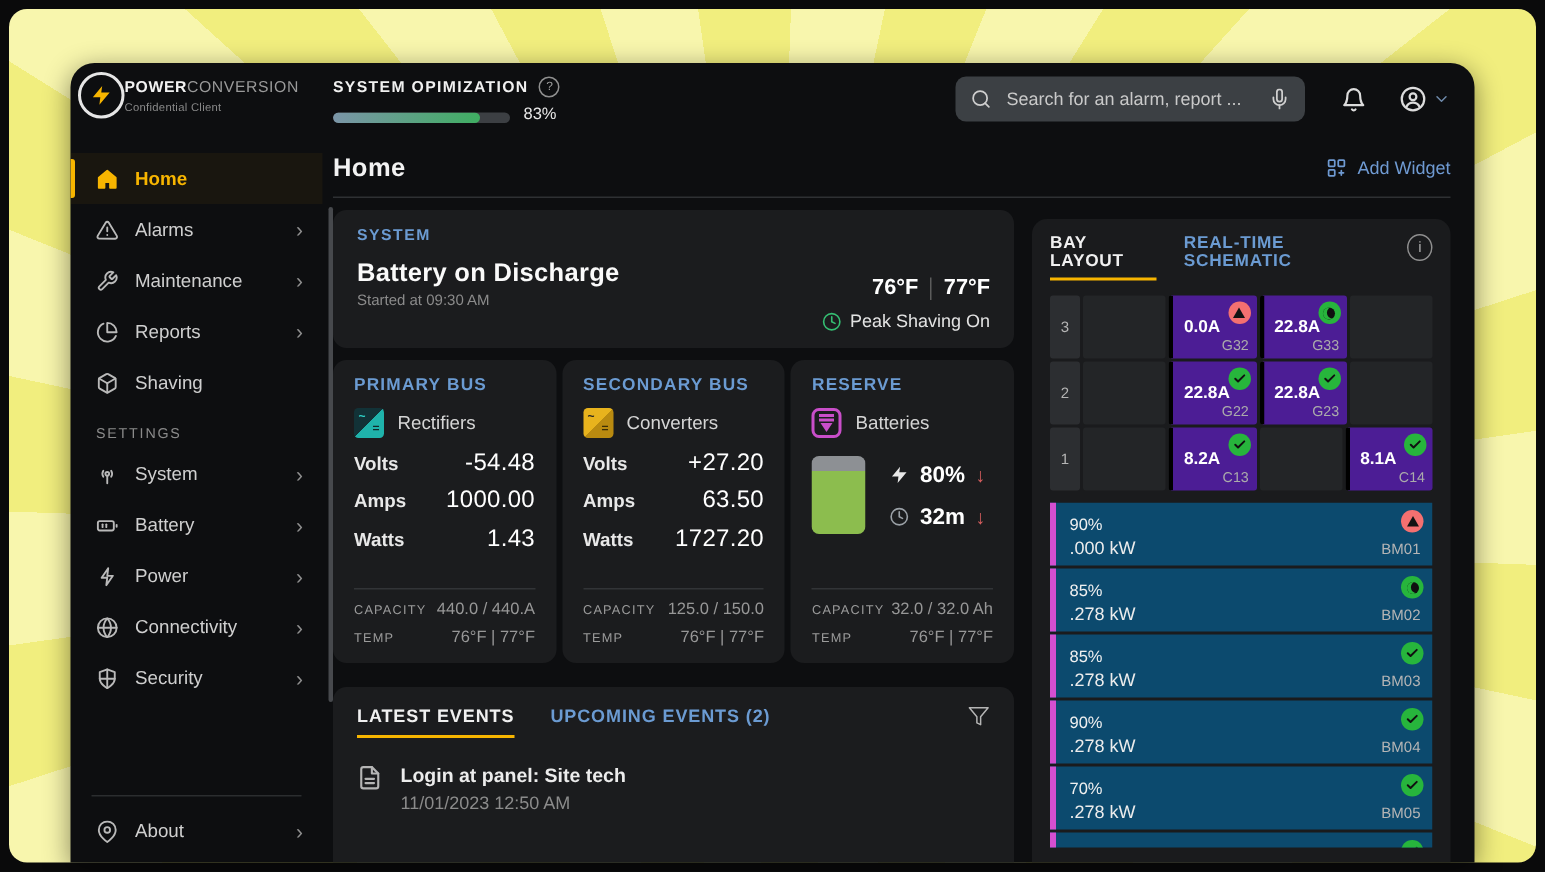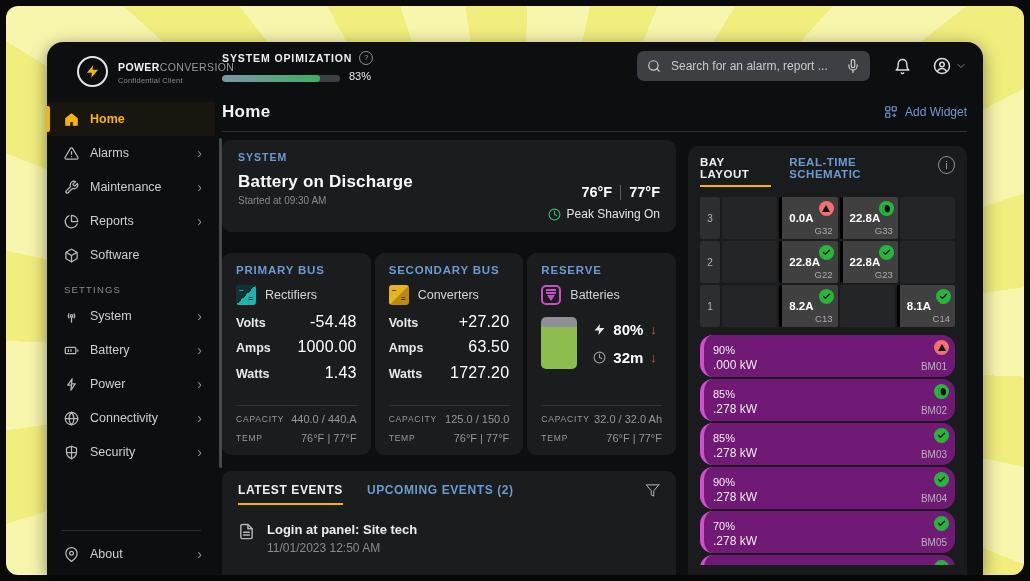--- a/index.html
+++ b/index.html
@@ -6,21 +6,21 @@
   body{width:1030px;height:581px;background:#0a0a0b;position:relative;overflow:hidden;
        font-family:"Liberation Sans",sans-serif;border-radius:14px}
   .sunburst{position:absolute;inset:6px;border-radius:12px;
     background:repeating-conic-gradient(from -8deg at 50% 62%, #f1ee7e 0deg 10deg, #f8f6ad 10deg 20deg)}
   .window{position:absolute;left:47px;top:42px;width:936px;bottom:6px;background:#0d0e10;
     border-radius:16px 16px 0 0;display:flex;overflow:hidden;box-shadow:0 4px 18px rgba(0,0,0,.45)}
   svg.i{fill:none;stroke:currentColor;stroke-width:2;stroke-linecap:round;stroke-linejoin:round;display:block}
 
   
   .sidebar{width:168px;flex:none;display:flex;flex-direction:column;position:relative}
-  .logo-row{height:46px;display:flex;align-items:center;gap:10px;padding:6px 0 0 30px;flex:none}
+  .logo-row{height:46px;display:flex;align-items:flex-start;gap:0;padding:6px 0 0 5px;flex:none}
   .logo-badge{width:27px;height:27px;border-radius:50%;border:2px solid #e6e6e6;display:flex;
     align-items:center;justify-content:center;flex:none}
   .logo-badge svg{width:15px;height:15px;color:#f7b500}
   .brand b{color:#f2f2f2;font-size:10.5px;letter-spacing:.4px}
   .brand span{color:#9a9a9a;font-size:10.5px;letter-spacing:.4px}
   .brand .sub{display:block;color:#8a8a8a;font-size:7.5px;margin-top:1px;letter-spacing:.2px}
   .nav{display:flex;flex-direction:column;flex:1;margin-top:8px;min-height:0}
   .nav-item{height:34px;flex:none;display:flex;align-items:center;gap:11px;padding:0 13px 0 17px;
     color:#cfcfcf;font-size:12.5px;cursor:pointer;position:relative}
   .nav-item svg{width:15px;height:15px;color:#b9b9b9;flex:none}
@@ -73,21 +73,21 @@
   .sc-label{color:#6b9bd2;font-size:10.5px;font-weight:bold;letter-spacing:1px}
   .sc-title{color:#fafafa;font-size:17px;font-weight:bold;margin-top:9px;letter-spacing:.2px}
   .sc-sub{color:#8b8b8b;font-size:10px;margin-top:3px}
   .sc-right{display:flex;flex-direction:column;align-items:flex-end;justify-content:flex-end;gap:7px}
   .temp-pair{display:flex;align-items:center;gap:8px;color:#fff;font-size:14.5px;font-weight:bold}
   .tsep{width:1px;height:15px;background:#5c5c5c}
   .peak-row{display:flex;align-items:center;gap:6px;color:#e3e3e3;font-size:12px}
   .peak-row svg{width:13px;height:13px;color:#35bd72}
 
   
-  .bus-row{display:grid;grid-template-columns:1fr 1fr 1fr;gap:4px;height:202px;flex:none;margin-top:21px}
+  .bus-row{display:grid;grid-template-columns:1fr 1fr 1fr;gap:4px;height:202px;flex:none;margin-top:8px}
   .bus-card{padding:11px 14px;box-sizing:border-box;display:flex;flex-direction:column;min-width:0}
   .bus-heading{color:#6b9bd2;font-size:11.5px;font-weight:bold;letter-spacing:.8px}
   .device-row{display:flex;align-items:center;gap:9px;margin-top:9px;color:#d5d5d5;font-size:12.5px}
   .dev-icon{width:20px;height:20px;border-radius:3px;flex:none;position:relative;overflow:hidden}
   .dev-rect{background:linear-gradient(135deg,#123237 50%,#1fb3ab 50%)}
   .dev-conv{background:linear-gradient(135deg,#e8b31d 50%,#b98a10 50%)}
   .dev-icon .wav{position:absolute;left:3px;top:2px;font-size:8px;font-weight:bold;line-height:1}
   .dev-rect .wav{color:#2fd6cc}
   .dev-conv .wav{color:#222}
   .dev-icon .lin{position:absolute;right:3px;bottom:2px;font-size:8px;font-weight:bold;line-height:1;color:#11282b}
@@ -137,37 +137,37 @@
   .ptab{font-size:11.5px;font-weight:bold;letter-spacing:.5px;cursor:pointer;padding-bottom:5px}
   .ptab.on{color:#f0f0f0;border-bottom:2px solid #f7b500}
   .ptab.off{color:#6b9bd2}
   .info-btn{margin-left:auto;width:16px;height:16px;border:1px solid #8f8f8f;border-radius:50%;
     color:#aaa;font-size:10px;display:flex;align-items:center;justify-content:center;cursor:pointer}
   .bay-grid{display:flex;flex-direction:column;gap:2px;margin-top:10px;flex:none}
   .bay-row{display:flex;gap:2px;height:42px}
   .bay-lbl{width:20px;flex:none;background:#2c2e31;border-radius:2px;color:#b5b5b5;font-size:10px;
     display:flex;align-items:center;justify-content:center}
   .bay-cell{flex:1;min-width:0;background:#232527;border-radius:2px;position:relative;cursor:pointer}
-  .bay-cell.filled{background:#404040;border-left:3px solid}
+  .bay-cell.filled{background:#4c1d95;border-left:3px solid}
   .bc-teal{border-color:#2ab5c6}
   .bc-amber{border-color:#e8a51d}
   .cell-amps{position:absolute;left:7px;top:50%;transform:translateY(-50%);color:#fff;
     font-size:11.5px;font-weight:bold}
   .cell-id{position:absolute;right:5px;bottom:3px;color:#ababab;font-size:9.5px}
   .cell-st{position:absolute;right:4px;top:4px}
   .st{width:15px;height:15px;border-radius:50%;display:flex;align-items:center;justify-content:center}
   .st-alarm{background:#f47070}
   .st-ok,.st-sleep{background:#27b53c}
   .st .tri{width:0;height:0;border-left:4px solid transparent;border-right:4px solid transparent;
     border-bottom:7px solid #131313}
   .st svg{width:9px;height:9px;color:#101010;stroke-width:3.5}
   .st .moon{width:8px;height:8px;border-radius:50%;background:#101010;
     box-shadow:2.6px -0.5px 0 0 #27b53c inset}
   .modules{display:flex;flex-direction:column;gap:2px;margin-top:8px;flex:1;min-height:0;overflow:hidden}
-  .module{height:42px;flex:none;background:#701a75;border-left:4px solid #d44fd0;border-radius:13px;
+  .module{height:42px;flex:none;background:#0c4a6e;border-left:4px solid #d44fd0;border-radius:0;
     position:relative;padding:5px 9px;box-sizing:border-box;cursor:pointer}
   .m-pct{color:#f0f0f0;font-size:11px}
   .m-kw{position:absolute;left:9px;bottom:5px;color:#ececec;font-size:12px}
   .m-id{position:absolute;right:8px;bottom:5px;color:#b5b5b5;font-size:10px}
   .m-st{position:absolute;right:6px;top:5px}
 </style>
 </head>
 <body>
 
 <div class="sunburst"></div>
@@ -217,21 +217,21 @@
           </svg>
         <span>Reports</span>
         <span class="chev">›</span>
       </div>
       <div class="nav-item">
         <svg class="i" viewBox="0 0 24 24">
             <path d="M21 16V8a2 2 0 0 0-1-1.73l-7-4a2 2 0 0 0-2 0l-7 4A2 2 0 0 0 3 8v8a2 2 0 0 0 1 1.73l7 4a2 2 0 0 0 2 0l7-4A2 2 0 0 0 21 16z"></path>
             <polyline points="3.27 6.96 12 12.01 20.73 6.96"></polyline>
             <line x1="12" y1="22.08" x2="12" y2="12"></line>
           </svg>
-        <span>Software</span>
+        <span>Shaving</span>
       </div>
 
       <div class="settings-label">SETTINGS</div>
 
       <div class="nav-item">
         <svg class="i" viewBox="0 0 24 24">
             <circle cx="12" cy="11" r="2"></circle>
             <path d="M16.2 7.8a6 6 0 0 1 0 6.4M7.8 14.2a6 6 0 0 1 0-6.4"></path>
             <path d="M12 13v8"></path>
           </svg>

